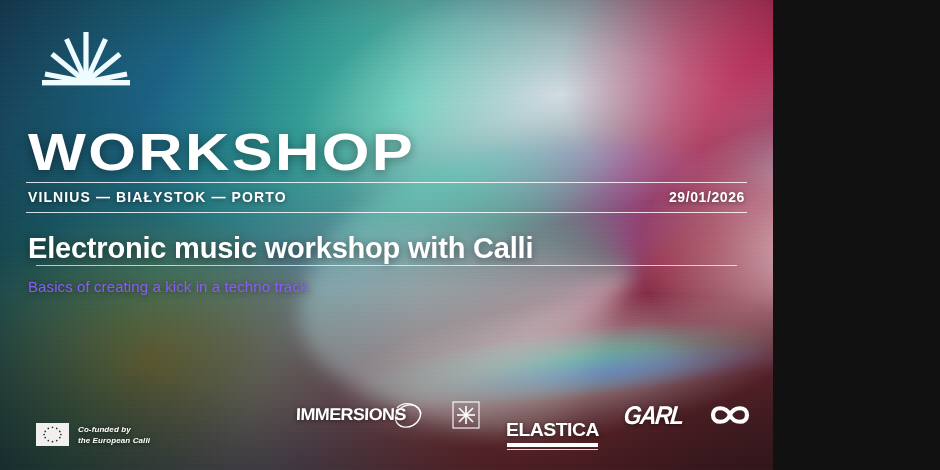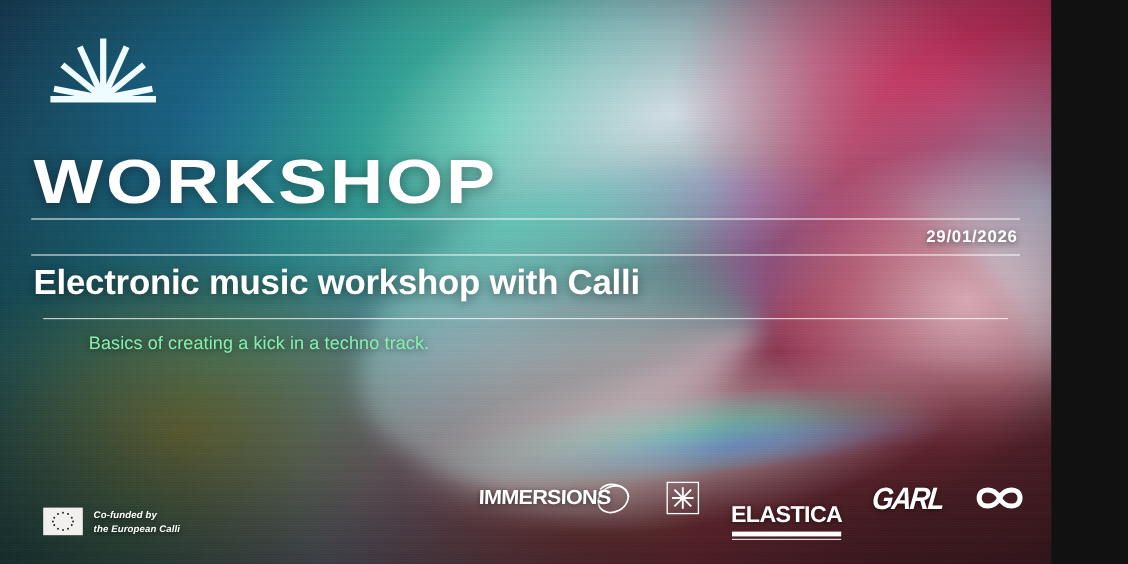--- a/index.html
+++ b/index.html
@@ -1,18 +1,18 @@
 <!DOCTYPE html>
 <html><head>
 <meta charset="utf-8">
 <style>
   html,body{margin:0;padding:0;background:#111;}
   *{box-sizing:border-box;}
   .poster{
-    position:relative;width:876px;height:470px;overflow:hidden;
+    position:relative;width:773px;height:470px;overflow:hidden;
     font-family:"Liberation Sans",sans-serif;
     background:#0d2233;
   }
   
   .bg{position:absolute;inset:0;}
   .bg i{position:absolute;display:block;border-radius:50%;}
   .bg-base{
     position:absolute;inset:0;
     background:
       linear-gradient(118deg,#1d4f6e 0%,#1b6b70 16%,#2f8f80 30%,#6f7f94 46%,#7a5f72 60%,#8e3050 74%,#6d2334 88%,#50202a 100%);
@@ -88,29 +88,28 @@
     position:absolute;left:28px;top:189px;
     color:#fff;font-size:14px;font-weight:700;letter-spacing:1.1px;
     text-shadow:0 1px 5px rgba(0,0,0,.5);
   }
   .date{
     position:absolute;right:28px;top:189px;
     color:#fff;font-size:14px;font-weight:700;letter-spacing:.6px;
     text-shadow:0 1px 5px rgba(0,0,0,.5);
   }
   .headline{
-    position:absolute;left:28px;top:220px;
+    position:absolute;left:28px;top:232px;
     color:#fff;font-size:29px;font-weight:700;letter-spacing:-.2px;
     text-shadow:0 2px 9px rgba(0,0,0,.45);
   }
   .subhead{
     position:absolute;left:28px;top:278px;
-    color:#86efac;font-size:15px;font-weight:400;letter-spacing:.1px;
+    color:#8b5cf6;font-size:15px;font-weight:400;letter-spacing:.1px;
     text-shadow:0 1px 6px rgba(0,0,0,.5);
-    margin-left:46px;
   }
 
   
   .eu{position:absolute;left:36px;bottom:24px;display:flex;align-items:center;gap:9px;}
   .eu-flag{width:33px;height:23px;background:#f2f0ee;position:relative;flex:none;}
   .eu-text{color:#fff;font-size:8px;line-height:11px;font-weight:700;letter-spacing:.1px;
     text-shadow:0 1px 4px rgba(0,0,0,.6);font-style:italic;}
 
   .sponsors{position:absolute;right:22px;bottom:20px;display:flex;align-items:center;gap:26px;}
   .sp{display:flex;align-items:center;}
@@ -169,20 +168,21 @@
       </g>
       <rect x="4" y="56" width="88" height="5.4" fill="#eefcff"></rect>
     </svg>
 
     <div class="wordmark">WORKSHOP</div>
 
     <div class="rule rule-a"></div>
     <div class="rule rule-b"></div>
     <div class="rule rule-c"></div>
 
+    <div class="cities">VILNIUS — BIAŁYSTOK — PORTO</div>
     <div class="date">29/01/2026</div>
     <div class="headline">Electronic music workshop with Calli</div>
     <div class="subhead">Basics of creating a kick in a techno track.</div>
 
     <div class="eu">
       <div class="eu-flag">
         <svg viewBox="0 0 33 23" width="33" height="23">
           <g fill="#2b2b2b">
             <circle cx="16.5" cy="4.3" r="0.85"></circle>
             <circle cx="20.7" cy="5.4" r="0.85"></circle>

